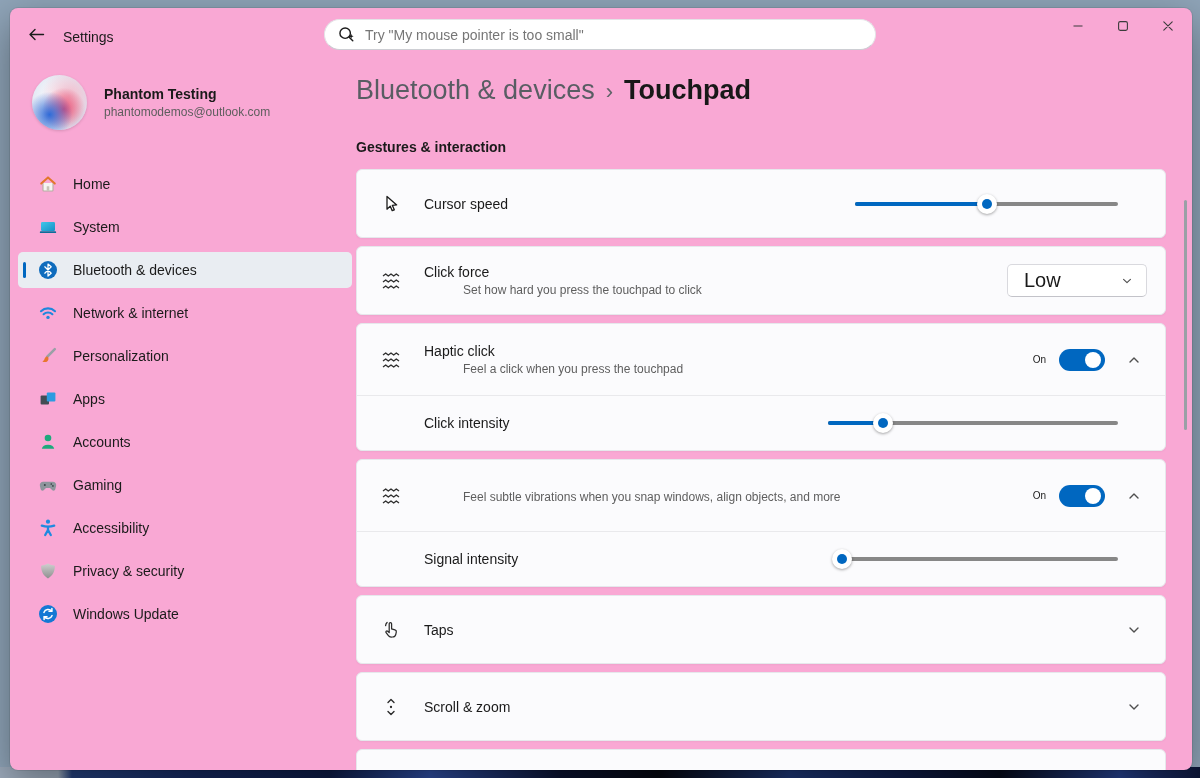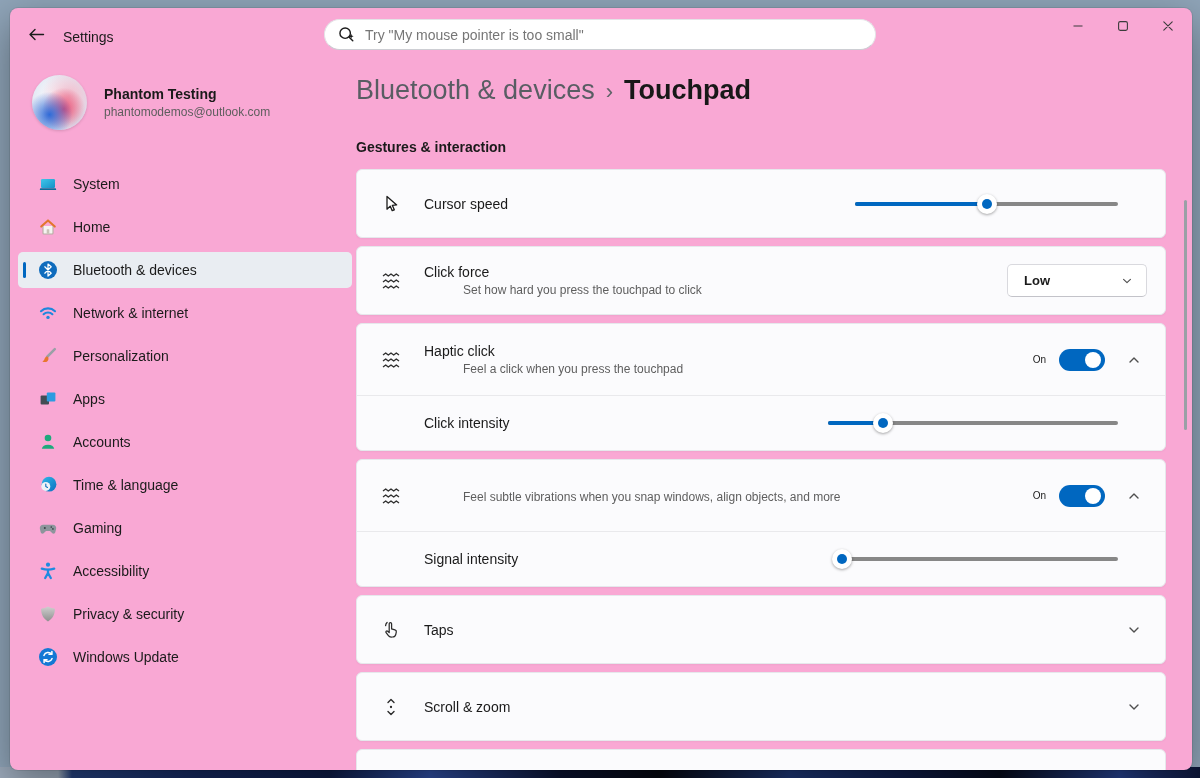--- a/index.html
+++ b/index.html
@@ -71,21 +71,21 @@
   .slider-thumb::after { content:""; position:absolute; left:5px; top:5px; width:10px; height:10px; border-radius:50%; background:#0067c0; }
 
   
   .toggle { width:46px; height:22px; border-radius:11px; background:#0067c0; position:relative; cursor:pointer; margin-left:13px; }
   .toggle .knob { position:absolute; right:4px; top:3px; width:16px; height:16px; border-radius:50%; background:#ffffff; }
   .toggle-label { font-size:10px; color:#1a1a1a; }
 
   
   .dropdown { width:140px; height:33px; background:#ffffff; border:1px solid #d9d9de; border-bottom-color:#c3c3c9;
     border-radius:5px; display:flex; align-items:center; padding:0 13px 0 16px; cursor:pointer; }
-  .dropdown-value { font-size:13px; color:#1a1a1a; flex:1;font-weight:bold; }
+  .dropdown-value { font-size:20px; color:#1a1a1a; flex:1; }
 
   .chev-btn { width:26px; height:26px; margin-left:16px; display:flex; align-items:center; justify-content:center; cursor:pointer; }
   .chev-solo { margin-left:auto; }
 
   .scrollbar { position:absolute; right:5px; top:192px; width:3px; height:230px; border-radius:2px; background:#9aa0a6; cursor:pointer; }
 </style>
 </head>
 <body>
 
 <div class="desktop">
@@ -146,44 +146,44 @@
           <div class="profile-name">Phantom Testing</div>
           <div class="profile-email">phantomodemos@outlook.com</div>
         </div>
       </div>
 
       <div class="nav">
 
         <div class="nav-item">
           <span class="nav-icon">
             <svg viewBox="0 0 20 20" width="20" height="20">
+              <path d="M5 9 V16.2 a.8.8 0 0 0 .8.8 H14.2 a.8.8 0 0 0 .8-.8 V9" fill="#f6f4f1" stroke="#b6aea3" stroke-width="1.1"></path>
+              <path d="M3.2 9.6 L10 3.4 L16.8 9.6" stroke="#e2762b" stroke-width="2" fill="none" stroke-linecap="round" stroke-linejoin="round"></path>
+              <rect x="8.7" y="12.2" width="2.6" height="4.6" rx="0.4" fill="#c9c2b8"></rect>
+            </svg>
+          </span>
+          <span class="nav-label">Home</span>
+        </div>
+
+        <div class="nav-item">
+          <span class="nav-icon">
+            <svg viewBox="0 0 20 20" width="20" height="20">
               <defs>
                   <linearGradient id="sysg" x1="0" y1="0" x2="1" y2="1">
                     <stop offset="0" stop-color="#3fc6ea"></stop>
                     <stop offset="1" stop-color="#1590c6"></stop>
                   </linearGradient>
                 </defs>
               <rect x="3" y="5" width="14" height="9" rx="1.2" fill="url(#sysg)"></rect>
               <rect x="1.8" y="14.2" width="16.4" height="1.9" rx=".95" fill="#0d6d9a"></rect>
             </svg>
           </span>
           <span class="nav-label">System</span>
         </div>
 
-        <div class="nav-item">
-          <span class="nav-icon">
-            <svg viewBox="0 0 20 20" width="20" height="20">
-              <path d="M5 9 V16.2 a.8.8 0 0 0 .8.8 H14.2 a.8.8 0 0 0 .8-.8 V9" fill="#f6f4f1" stroke="#b6aea3" stroke-width="1.1"></path>
-              <path d="M3.2 9.6 L10 3.4 L16.8 9.6" stroke="#e2762b" stroke-width="2" fill="none" stroke-linecap="round" stroke-linejoin="round"></path>
-              <rect x="8.7" y="12.2" width="2.6" height="4.6" rx="0.4" fill="#c9c2b8"></rect>
-            </svg>
-          </span>
-          <span class="nav-label">Home</span>
-        </div>
-
         <div class="nav-item selected">
           <span class="nav-icon">
             <svg viewBox="0 0 20 20" width="20" height="20">
               <circle cx="10" cy="10" r="9" fill="#0f6cbd"></circle>
               <path d="M6.8 6.8 L13.2 13.2 L10 16 V4 L13.2 6.8 L6.8 13.2" stroke="#ffffff" stroke-width="1.25" fill="none" stroke-linecap="round" stroke-linejoin="round"></path>
             </svg>
           </span>
           <span class="nav-label">Bluetooth &amp; devices</span>
         </div>
 
@@ -221,36 +221,20 @@
         <div class="nav-item">
           <span class="nav-icon">
             <svg viewBox="0 0 20 20" width="20" height="20">
               <circle cx="10" cy="6" r="3.3" fill="#1ea97c"></circle>
               <path d="M3.8 16.8 a6.3 5 0 0 1 12.4 0z" fill="#1ea97c"></path>
             </svg>
           </span>
           <span class="nav-label">Accounts</span>
         </div>
 
-        <div class="nav-item">
-          <span class="nav-icon">
-            <svg viewBox="0 0 20 20" width="20" height="20">
-              <defs>
-                  <linearGradient id="tlg" x1="0" y1="0" x2="1" y2="1">
-                    <stop offset="0" stop-color="#2fb9e8"></stop>
-                    <stop offset="1" stop-color="#0e6fc0"></stop>
-                  </linearGradient>
-                </defs>
-              <circle cx="11" cy="9.2" r="7.4" fill="url(#tlg)"></circle>
-              <circle cx="7.8" cy="11.4" r="4.5" fill="#eef2f7"></circle>
-              <path d="M7.8 9 v2.5 l1.7 1" stroke="#0e6fc0" stroke-width="1.1" fill="none" stroke-linecap="round"></path>
-            </svg>
-          </span>
-          <span class="nav-label">Time &amp; language</span>
-        </div>
 
         <div class="nav-item">
           <span class="nav-icon">
             <svg viewBox="0 0 20 20" width="20" height="20">
               <path d="M5.2 6.8 h9.6 a3.4 3.4 0 0 1 3.3 4.2 l-.8 3.2 a1.9 1.9 0 0 1-3.2.9 L12 13 H8 l-2.1 2.1 a1.9 1.9 0 0 1-3.2-.9 L1.9 11 A3.4 3.4 0 0 1 5.2 6.8z" fill="#8d959c"></path>
               <circle cx="6.8" cy="10" r="1" fill="#3c4248"></circle>
               <circle cx="13.3" cy="9" r=".85" fill="#3c4248"></circle>
               <circle cx="14.9" cy="10.9" r=".85" fill="#3c4248"></circle>
             </svg>
           </span>

